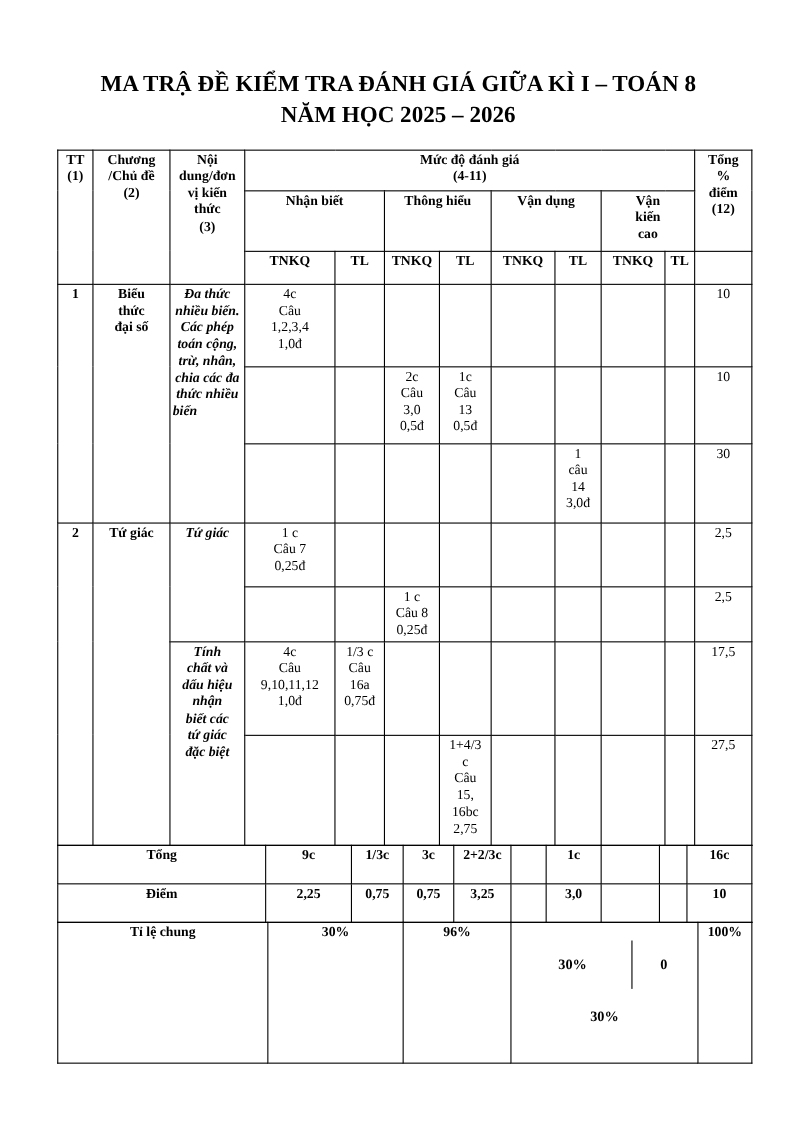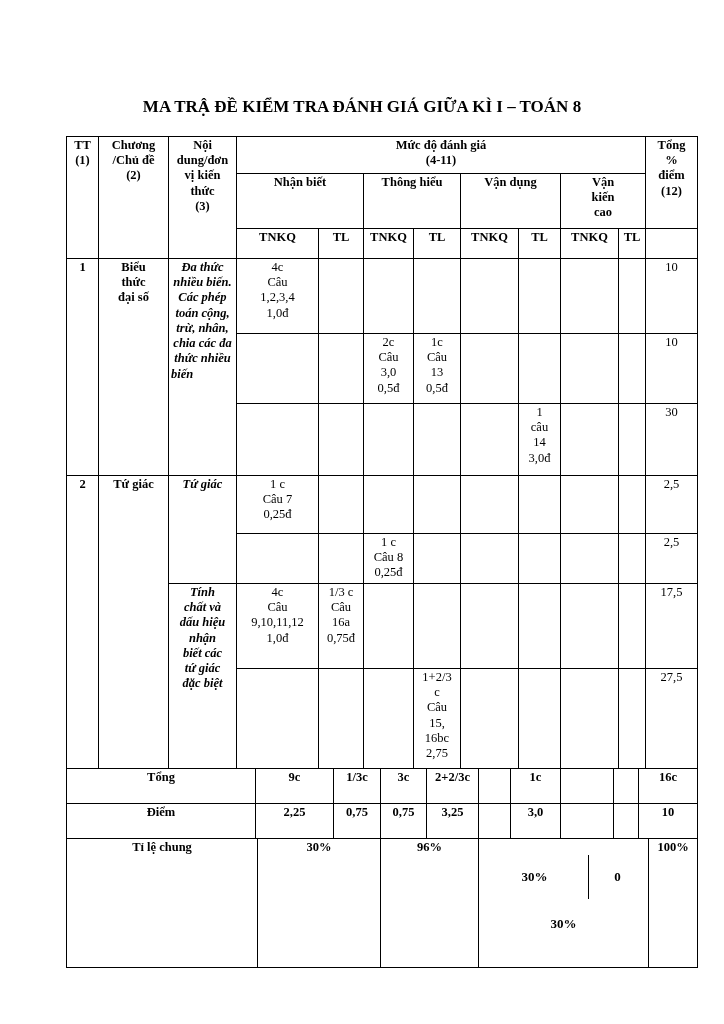--- a/index.html
+++ b/index.html
@@ -4,22 +4,22 @@
 <style>
   html,body{margin:0;padding:0;background:#fff;}
   .page{
     position:relative;
     width:724px;height:1024px;
     background:#fff;
     font-family:"Liberation Serif","DejaVu Serif",serif;
     color:#000;
     overflow:hidden;
   }
-  .title{ text-align:center; padding-top:96px; font-weight:bold; font-size:17px; line-height:1.35;}
-  .tables{ margin-left:66px; margin-top:17px; width:632px;}
+  .title{ text-align:center; padding-top:62px; font-weight:bold; font-size:21px; line-height:1.35;}
+  .tables{ margin-left:52px; margin-top:17px; width:632px;}
   table.t{ border-collapse:collapse; table-layout:fixed; width:632px;}
   table.t td{
     border:1px solid #000;
     padding:1px 2px;
     text-align:center;
     vertical-align:top;
     white-space:pre-line;
     font-size:12.5px;
     line-height:1.22;
     overflow:hidden;
@@ -44,20 +44,21 @@
   .comp-right{ flex:1; display:flex; align-items:center; justify-content:center; font-weight:bold; font-size:13px;}
   .comp-bottom{ height:34px; display:flex; align-items:flex-start; justify-content:center; padding-top:2px; font-weight:bold; font-size:13px;}
 </style>
 </head>
 <body>
 
 <div class="page">
 
   <div class="title">
     <div>MA TRẬ ĐỀ KIỂM TRA ĐÁNH GIÁ GIỮA KÌ I – TOÁN 8</div>
+    <div>NĂM HỌC 2025 – 2026</div>
   </div>
 
   <div class="tables">
 
     <table class="t main">
       <colgroup>
         <col style="width:32px">
           <col style="width:70px">
           <col style="width:68px">
         <col style="width:82px">
@@ -218,21 +219,21 @@
         <td></td>
         <td></td>
         <td></td>
         <td class="tot">17,5</td>
       </tr>
 
       <tr style="height:100px">
         <td></td>
         <td></td>
         <td></td>
-        <td>1+2/3
+        <td>1+4/3
 c
 Câu
 15,
 16bc
 2,75</td>
         <td></td>
         <td></td>
         <td></td>
         <td></td>
         <td class="tot">27,5</td>

